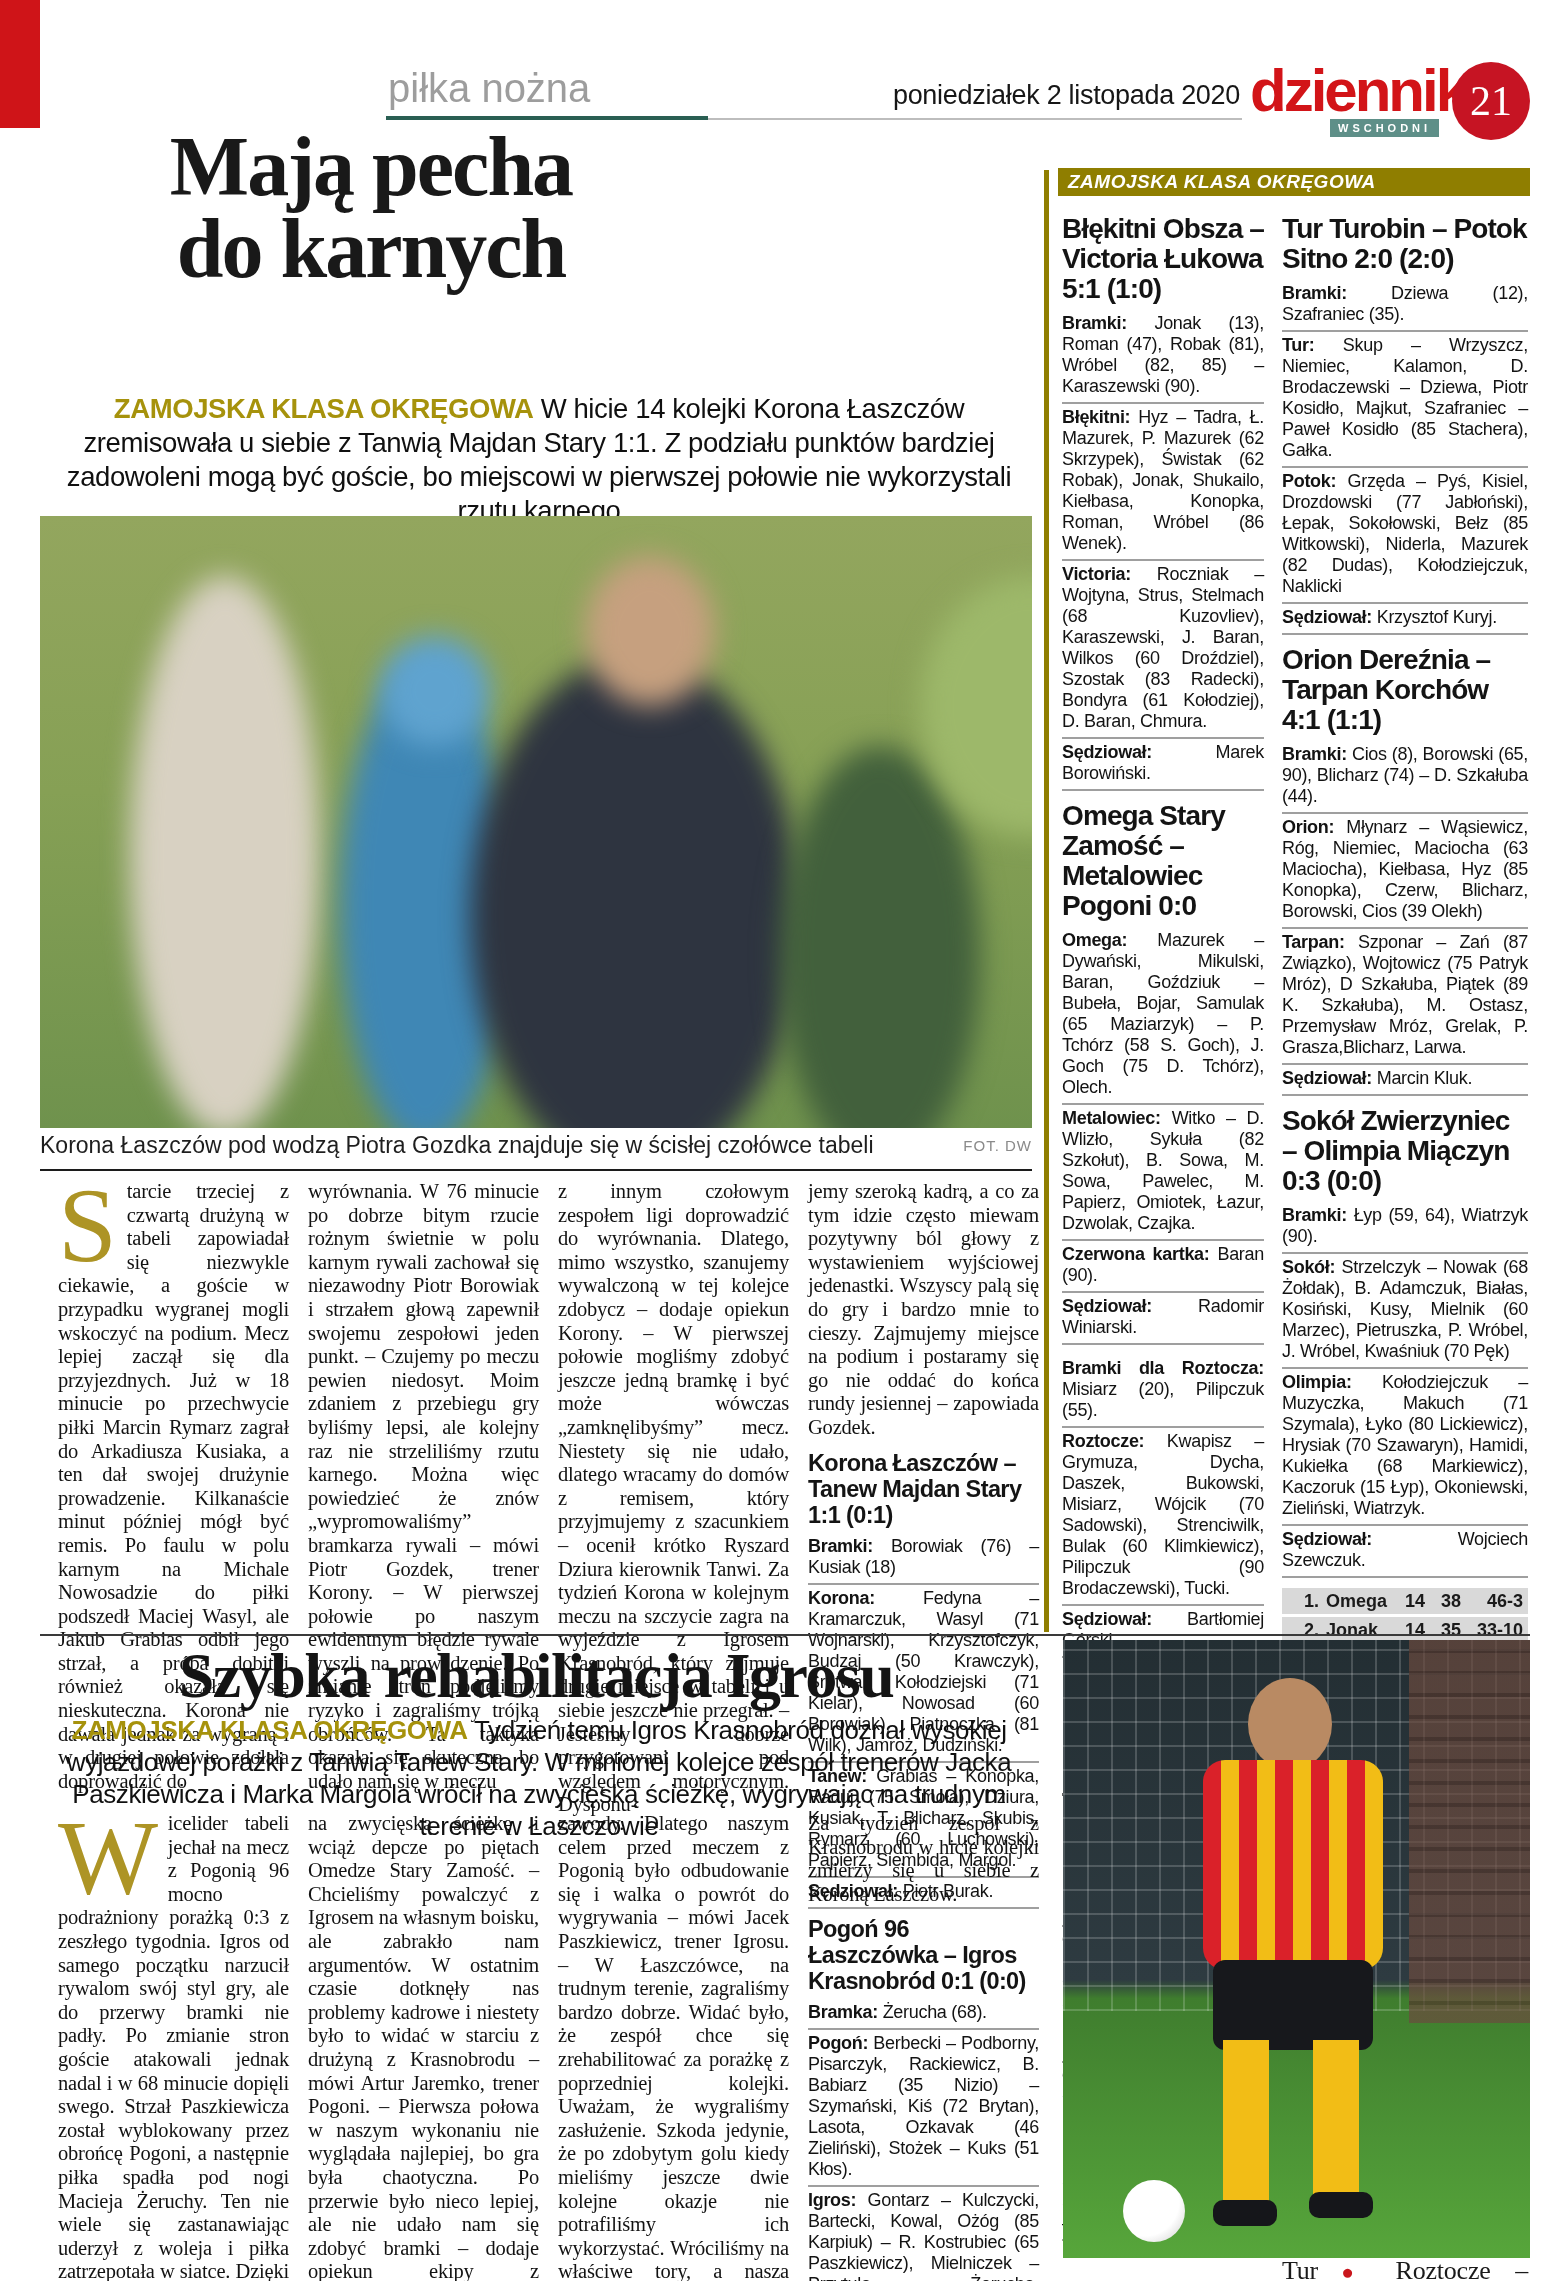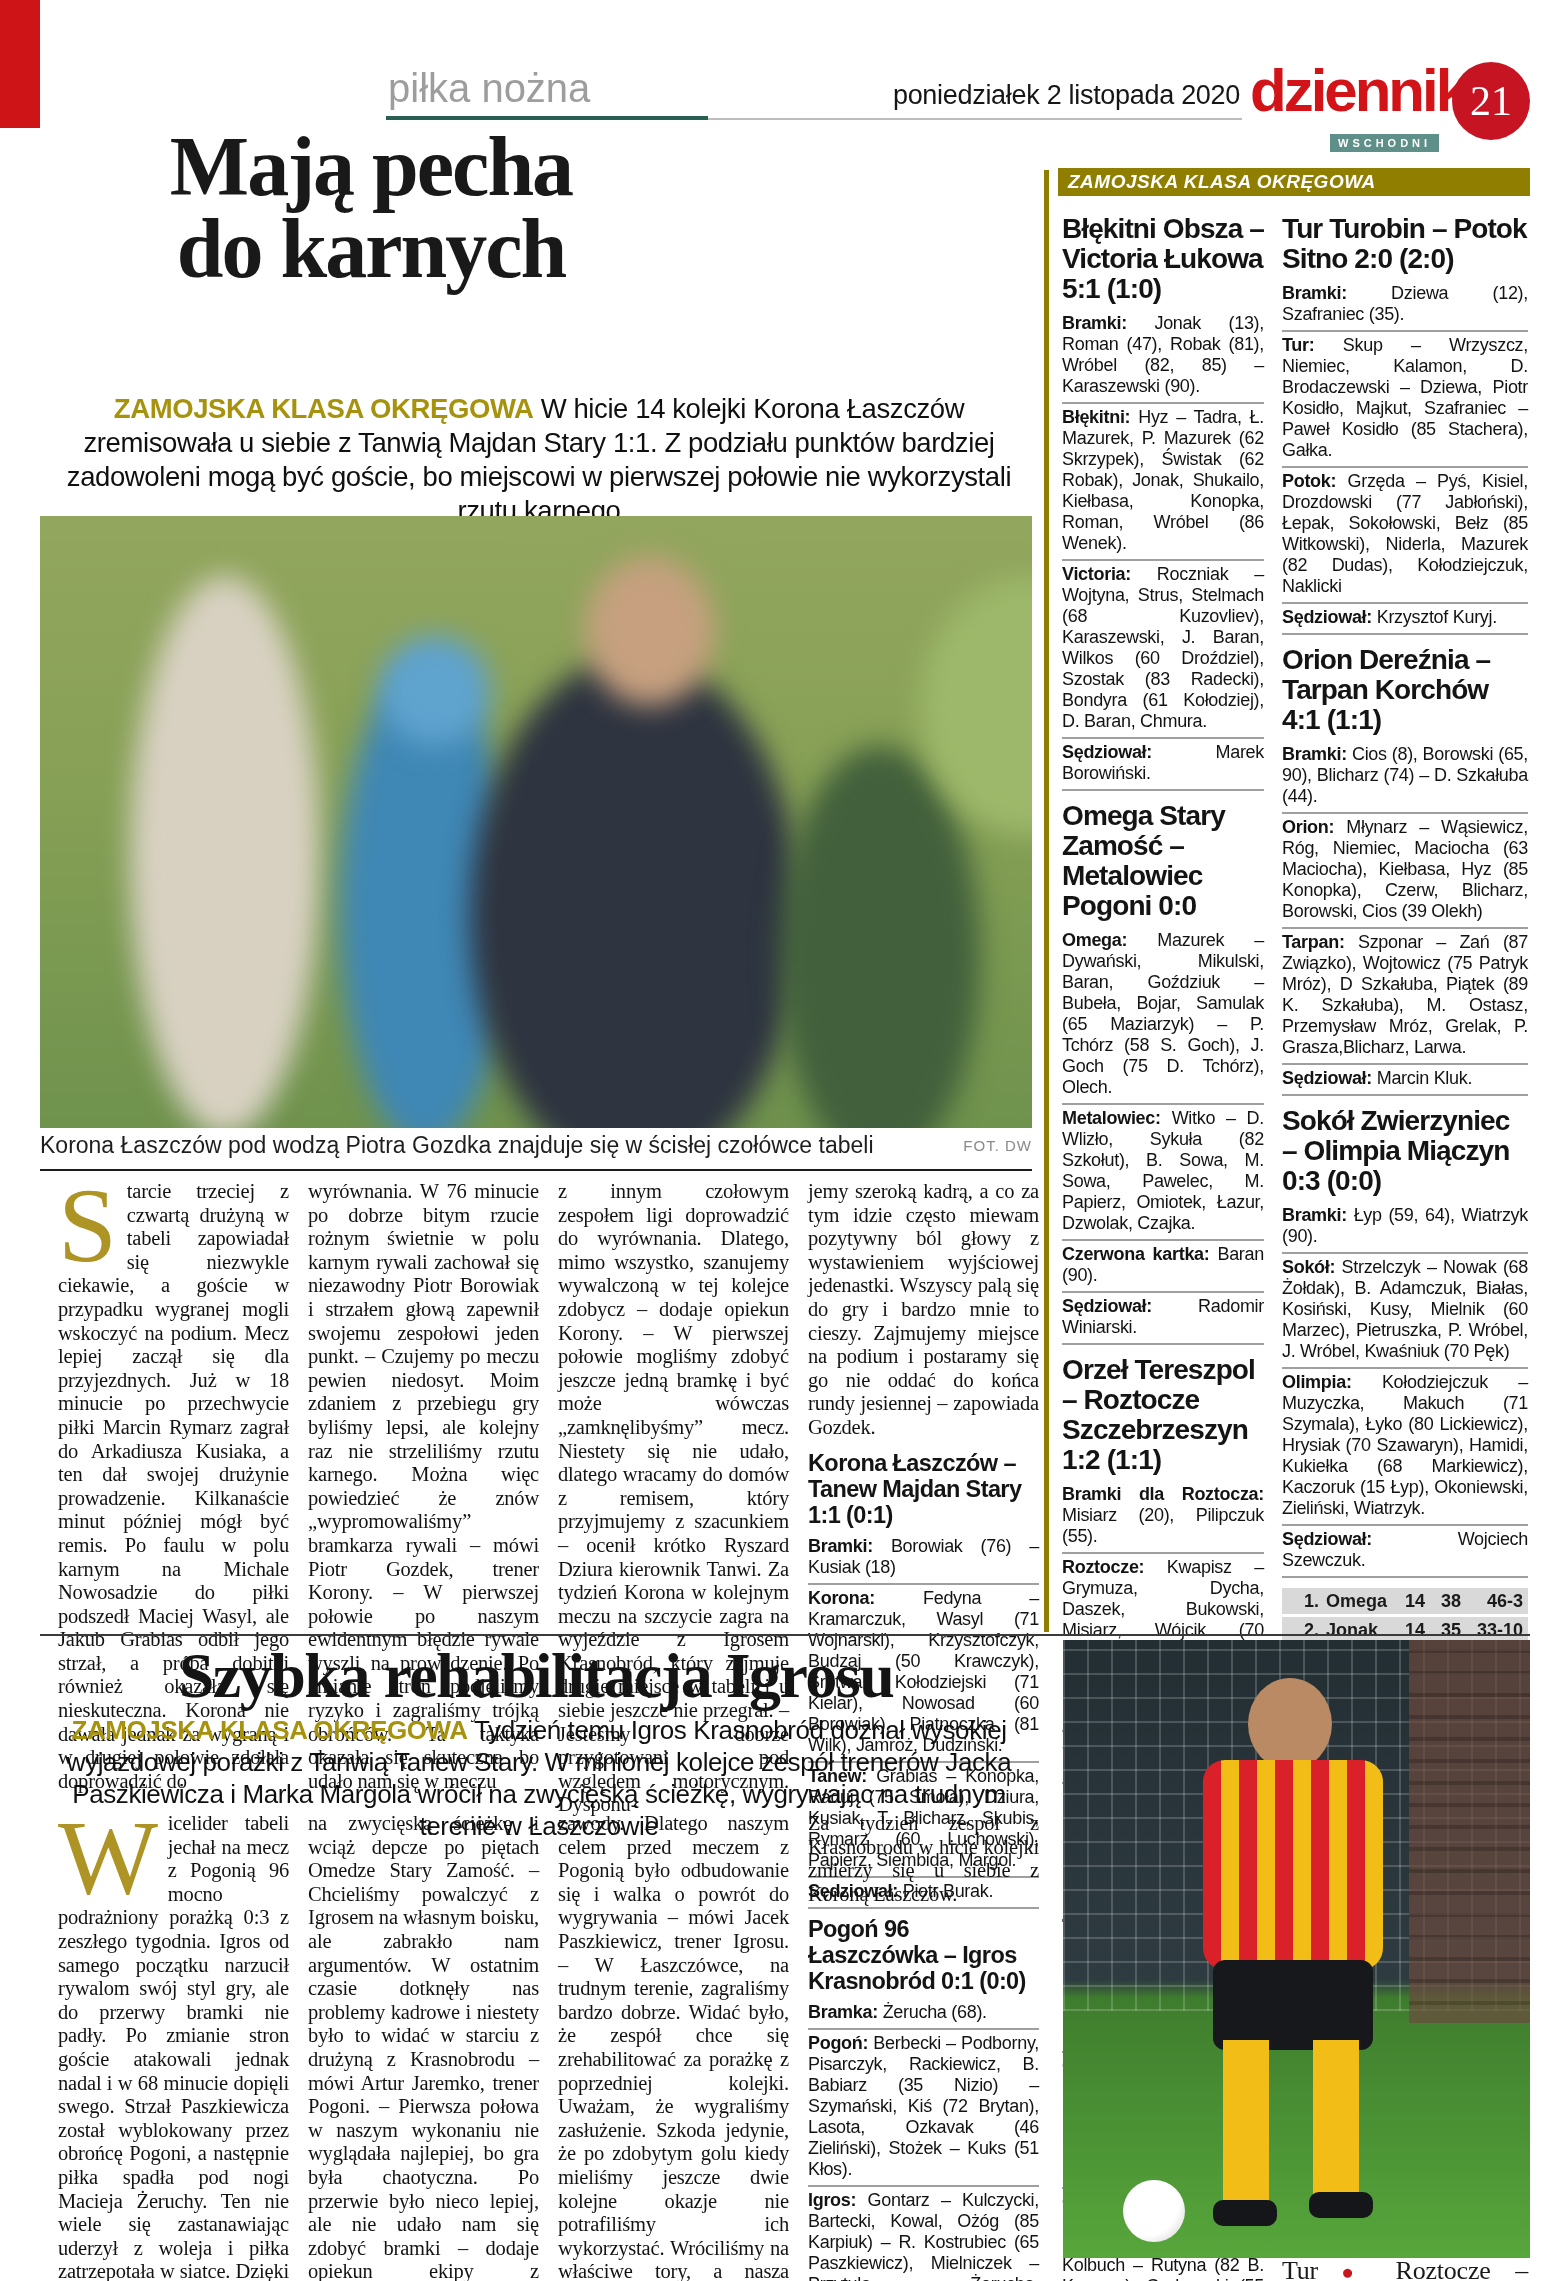--- a/index.html
+++ b/index.html
@@ -8,21 +8,21 @@
   
   .red-corner{position:absolute;left:0;top:0;width:40px;height:128px;background:#cf1418;}
   .section-label{position:absolute;left:388px;top:66px;font-family:"Liberation Sans",sans-serif;
         font-size:40px;color:#9d9d9d;}
   .section-underline{position:absolute;left:386px;top:116px;width:322px;height:4px;background:#2a5f53;}
   .header-hairline{position:absolute;left:708px;top:118px;width:534px;height:2px;background:#bdbdbd;}
   .date{position:absolute;left:640px;top:80px;width:600px;text-align:right;
         font-family:"Liberation Sans",sans-serif;font-size:27px;color:#161616;letter-spacing:-0.3px;}
   .logo{position:absolute;left:1250px;top:56px;font-family:"Liberation Sans",sans-serif;
         font-weight:800;font-size:60px;letter-spacing:-3px;color:#d21418;}
-  .logo-sub{position:absolute;left:1330px;top:134px;background:#5e8f88;color:#fff;
+  .logo-sub{position:absolute;left:1330px;top:119px;background:#5e8f88;color:#fff;
         font-family:"Liberation Sans",sans-serif;font-size:11px;font-weight:700;letter-spacing:4px;
         padding:3px 8px;}
   .page-circle{position:absolute;left:1452px;top:62px;width:78px;height:78px;border-radius:50%;
         background:#c61423;color:#fff;display:flex;align-items:center;justify-content:center;
         font-size:42px;font-family:"Liberation Serif",serif;}
   
   .headline1{position:absolute;left:0;top:126px;width:742px;text-align:center;
         font-weight:700;font-size:84px;line-height:82px;letter-spacing:-2px;color:#191919;}
   .lead{position:absolute;left:44px;top:392px;width:990px;text-align:center;
         font-family:"Liberation Sans",sans-serif;font-size:27.5px;line-height:34px;color:#101010;
@@ -162,21 +162,20 @@
 
             <div class="mrow"><b>Metalowiec:</b> <span>Witko – D. Wlizło, Sykuła (82 Szkołut), B. Sowa, M. Sowa, Pawelec, M. Papierz, Omiotek, Łazur, Dzwolak, Czajka.</span></div>
 
             <div class="mrow"><b>Czerwona kartka:</b> <span>Baran (90).</span></div>
 
             <div class="mrow"><b>Sędziował:</b> <span>Radomir Winiarski.</span></div>
           </div>
       </div>
 
       <div class="mblock">
-        <h3 class="mtitle">Orzeł Tereszpol – Roztocze Szczebrzeszyn 1:2 (1:1)</h3>
         <div>
 
             <div class="mrow"><b>Bramki dla Roztocza:</b> <span>Misiarz (20), Pilipczuk (55).</span></div>
 
             <div class="mrow"><b>Roztocze:</b> <span>Kwapisz – Grymuza, Dycha, Daszek, Bukowski, Misiarz, Wójcik (70 Sadowski), Strenciwilk, Bulak (60 Klimkiewicz), Pilipczuk (90 Brodaczewski), Tucki.</span></div>
 
             <div class="mrow"><b>Sędziował:</b> <span>Bartłomiej Górski.</span></div>
           </div>
       </div>
 

